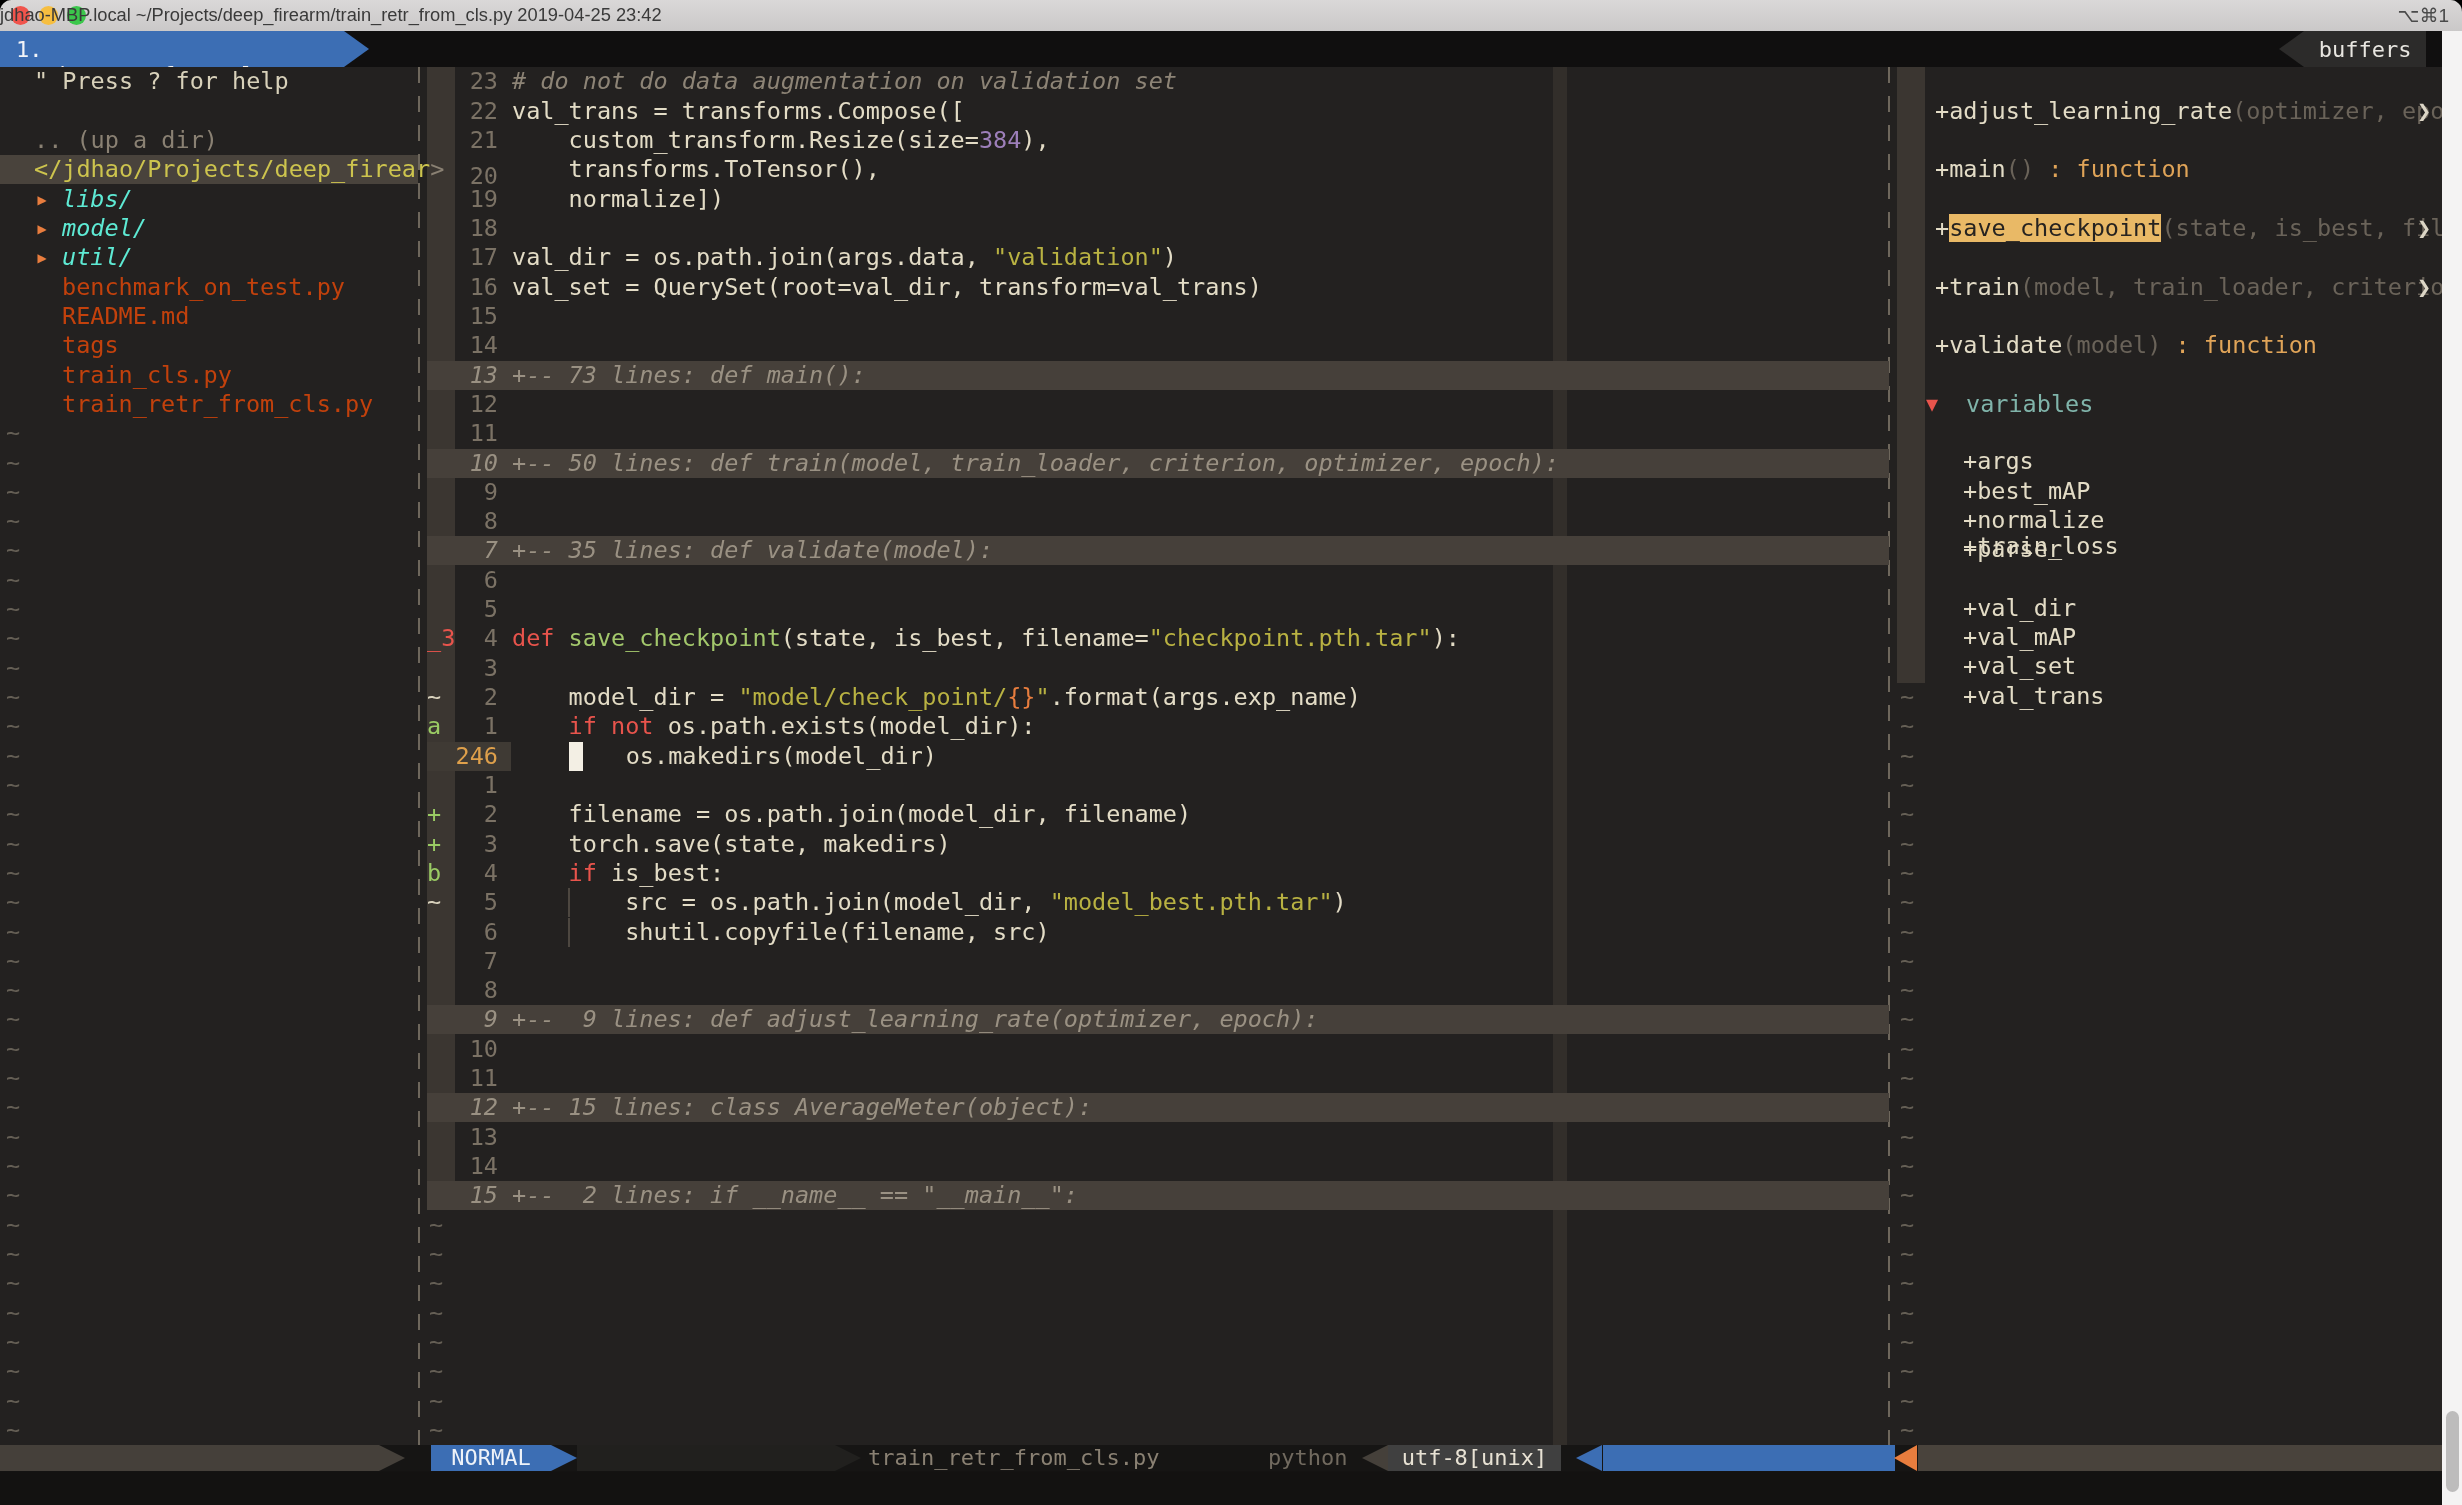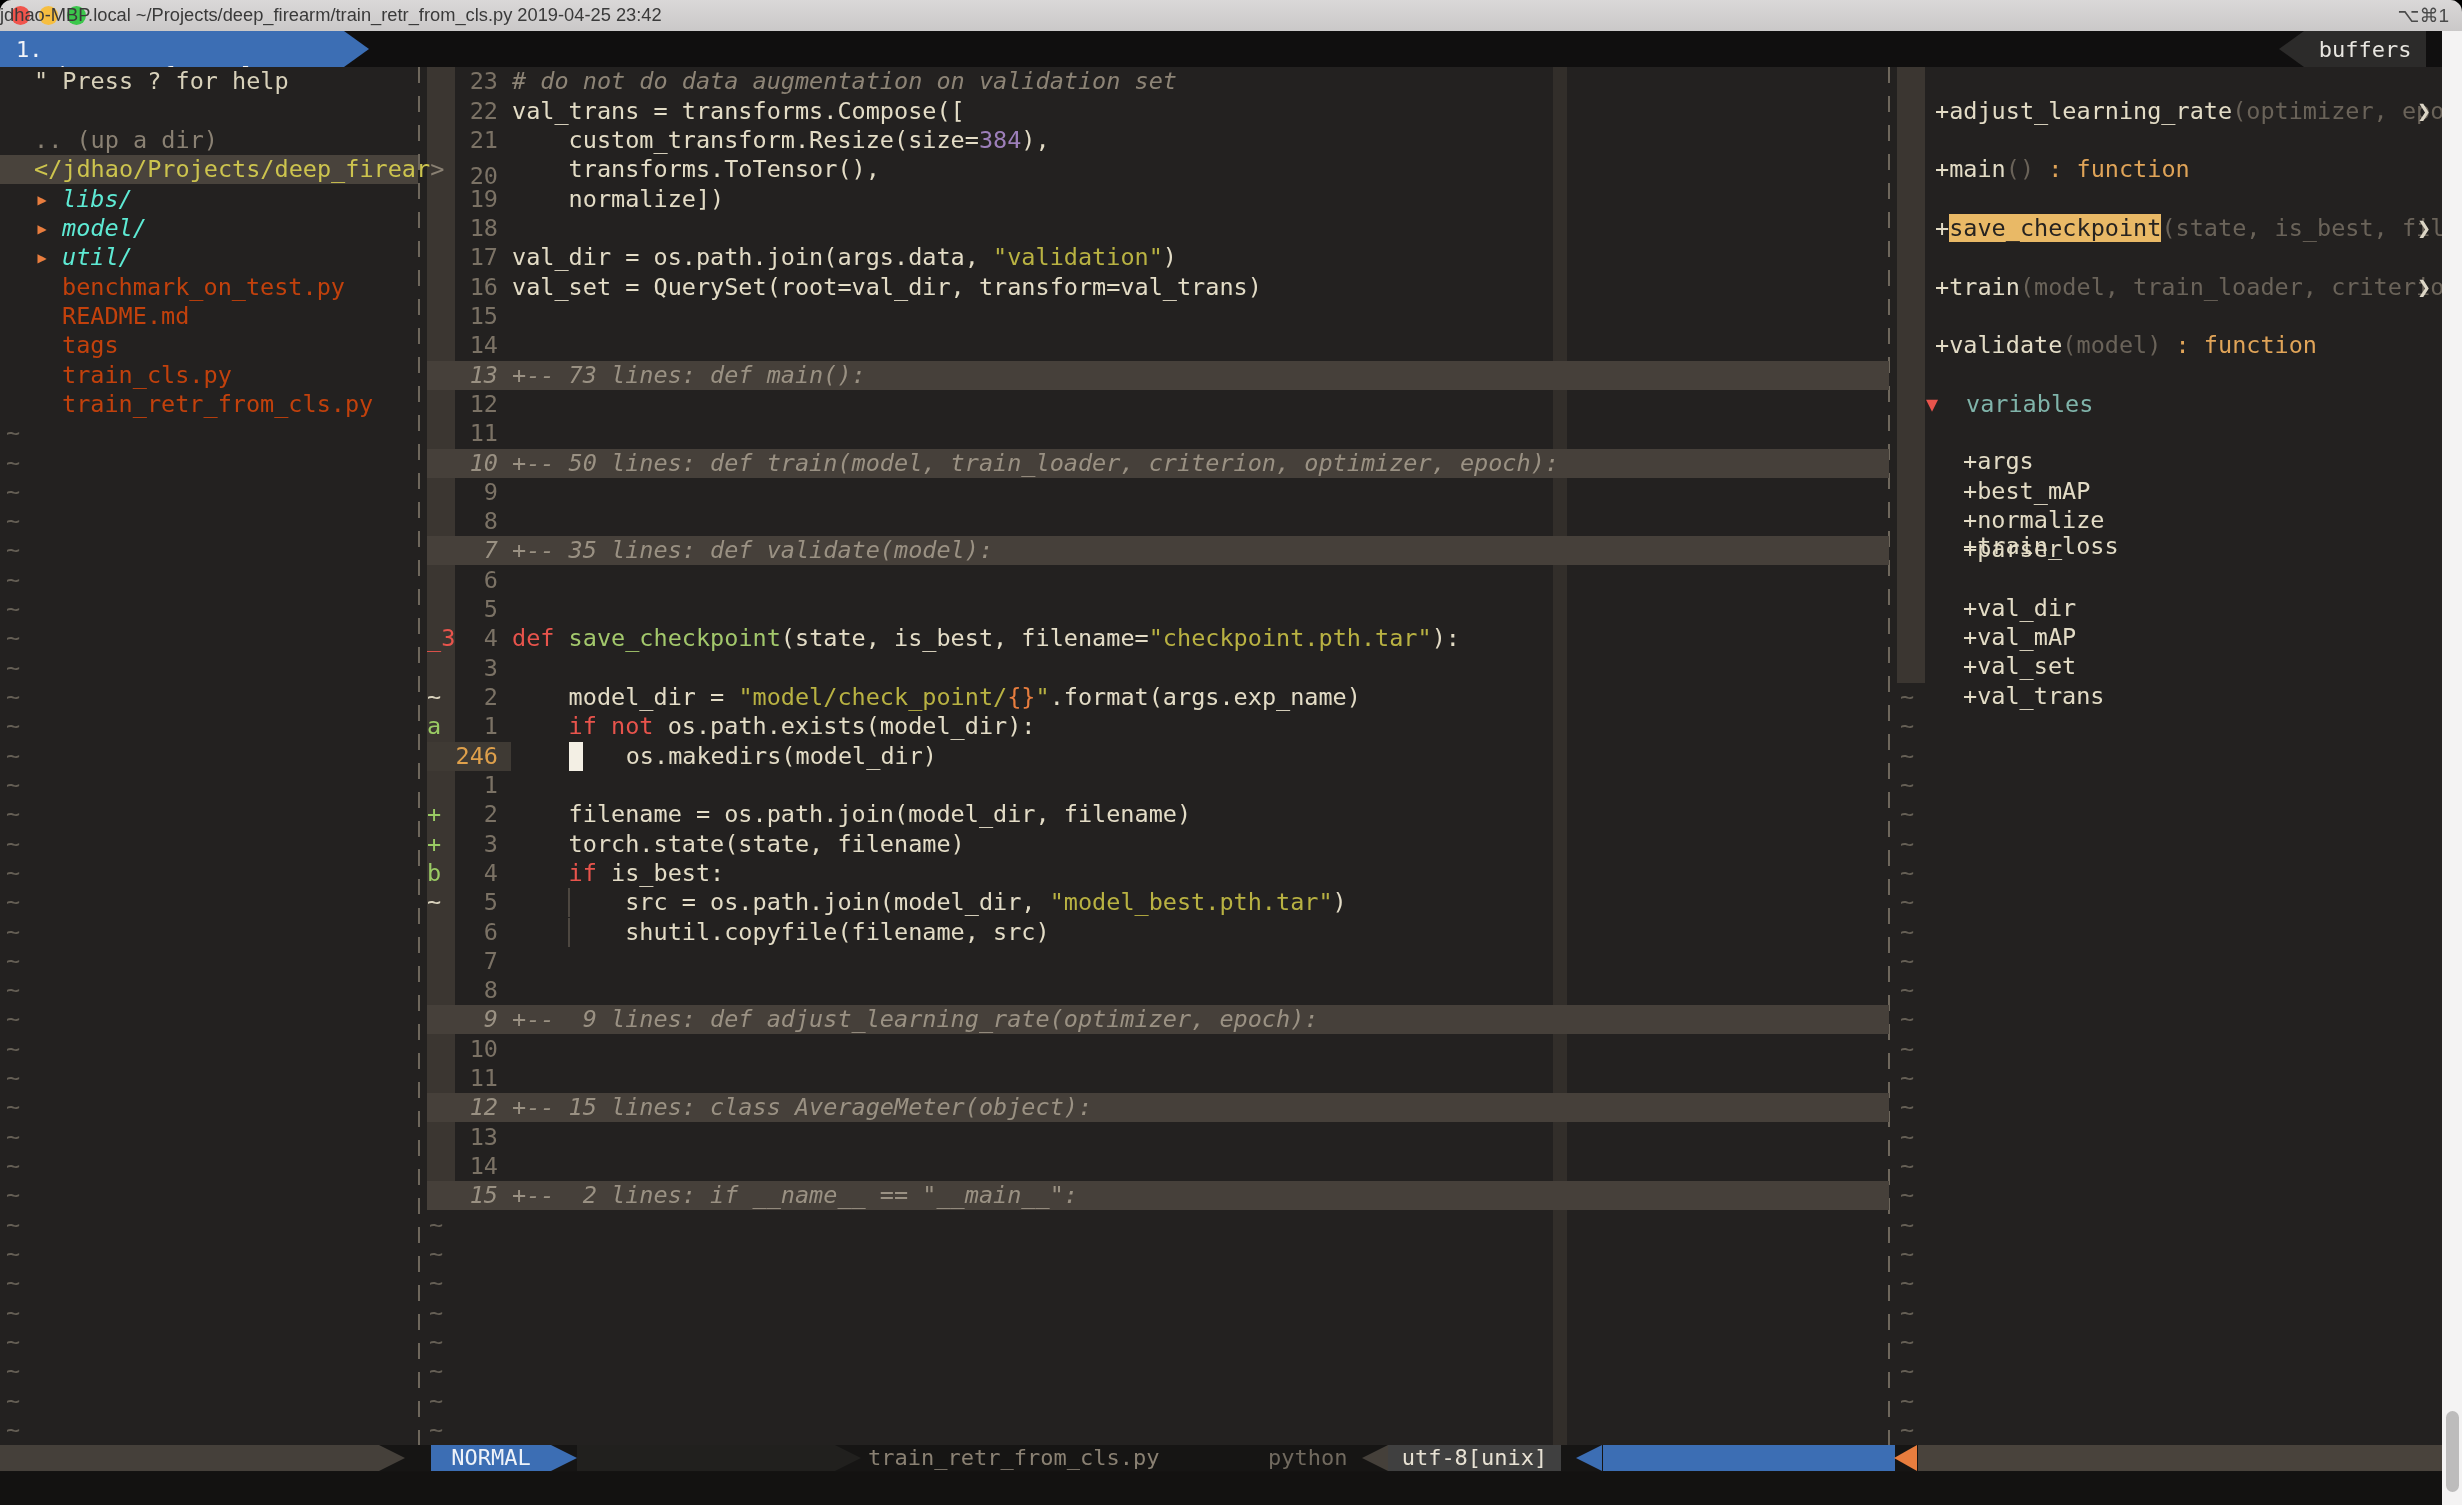--- a/index.html
+++ b/index.html
@@ -210,21 +210,21 @@
       <div class="row codetext" style="top: 712px;"><span class="t-txt">    </span><span class="t-kw">if</span><span class="t-txt"> </span><span class="t-kw">not</span><span class="t-txt"> os.path.exists(model_dir):</span></div>
       <div class="cur-num-bg" style="top: 742px;"></div>
       <div class="row lnum lnum-cur" style="top: 742px;">246</div>
       <div class="row codetext" style="top: 742px;"><span class="t-txt">    </span><span class="t-cursor"> </span><span class="t-txt">   os.makedirs(model_dir)</span></div>
       <div class="row lnum" style="top: 771px;">1</div>
       <div class="row lnum" style="top: 800px;">2</div>
       <div class="row sign green" style="top: 800px;">+</div>
       <div class="row codetext" style="top: 800px;"><span class="t-txt">    filename = os.path.join(model_dir, filename)</span></div>
       <div class="row lnum" style="top: 830px;">3</div>
       <div class="row sign green" style="top: 830px;">+</div>
-      <div class="row codetext" style="top: 830px;"><span class="t-txt">    torch.state(state, filename)</span></div>
+      <div class="row codetext" style="top: 830px;"><span class="t-txt">    torch.save(state, makedirs)</span></div>
       <div class="row lnum" style="top: 859px;">4</div>
       <div class="row sign green" style="top: 859px;">b</div>
       <div class="row codetext" style="top: 859px;"><span class="t-txt">    </span><span class="t-kw">if</span><span class="t-txt"> is_best:</span></div>
       <div class="row lnum" style="top: 888px;">5</div>
       <div class="row sign cream" style="top: 888px;">~</div>
       <div class="guide" style="top: 888px; height: 29px;"></div>
       <div class="row codetext" style="top: 888px;"><span class="t-txt">        src = os.path.join(model_dir, </span><span class="t-str">"model_best.pth.tar"</span><span class="t-txt">)</span></div>
       <div class="row lnum" style="top: 918px;">6</div>
       <div class="guide" style="top: 918px; height: 29px;"></div>
       <div class="row codetext" style="top: 918px;"><span class="t-txt">        shutil.copyfile(filename, src)</span></div>

